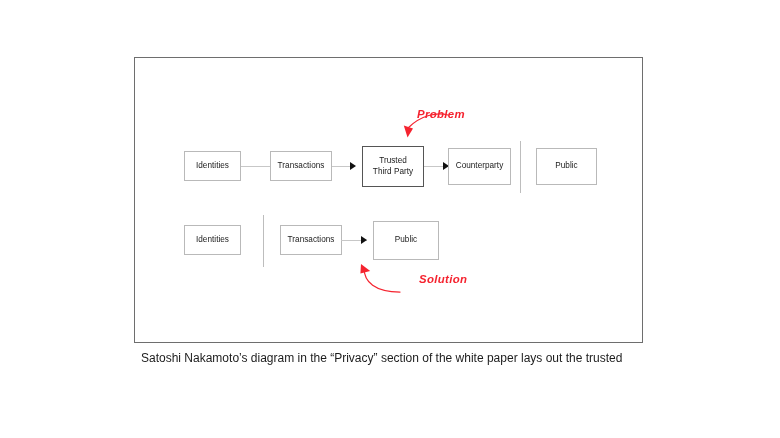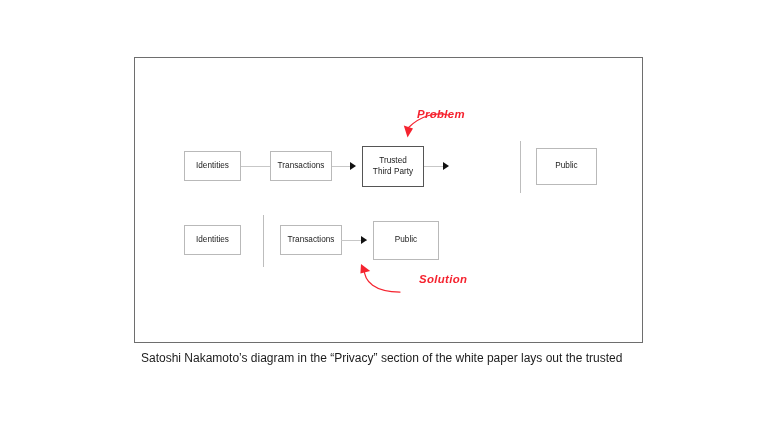--- a/index.html
+++ b/index.html
@@ -140,20 +140,23 @@
 
     <div class="node-box" style="left:135px; top:93px; width:62px; height:30px;">
       <span class="node-label">Transactions</span>
     </div>
 
     <div class="node-box emphasis" style="left:227px; top:88px; width:62px; height:41px;">
       <span class="node-label">Trusted
 Third Party</span>
     </div>
 
+    <div class="node-box" style="left:313px; top:90px; width:63px; height:37px;">
+      <span class="node-label">Counterparty</span>
+    </div>
 
     <div class="divider-rule" style="left:385px; top:83px; height:52px;"></div>
 
     <div class="node-box" style="left:401px; top:90px; width:61px; height:37px;">
       <span class="node-label">Public</span>
     </div>
 
     <div class="node-box" style="left:49px; top:167px; width:57px; height:30px;">
       <span class="node-label">Identities</span>
     </div>

